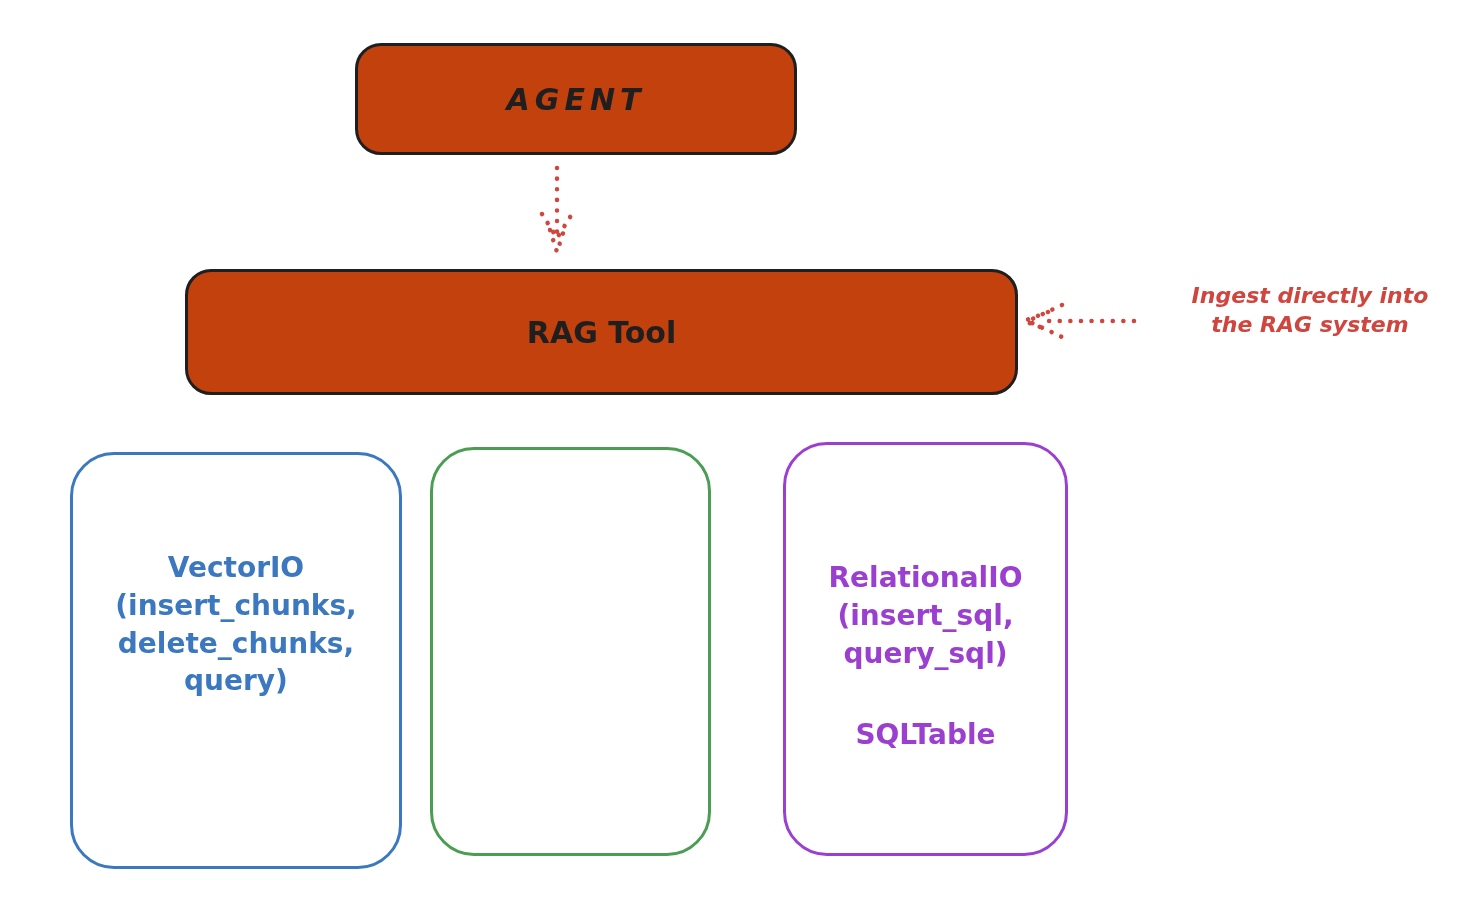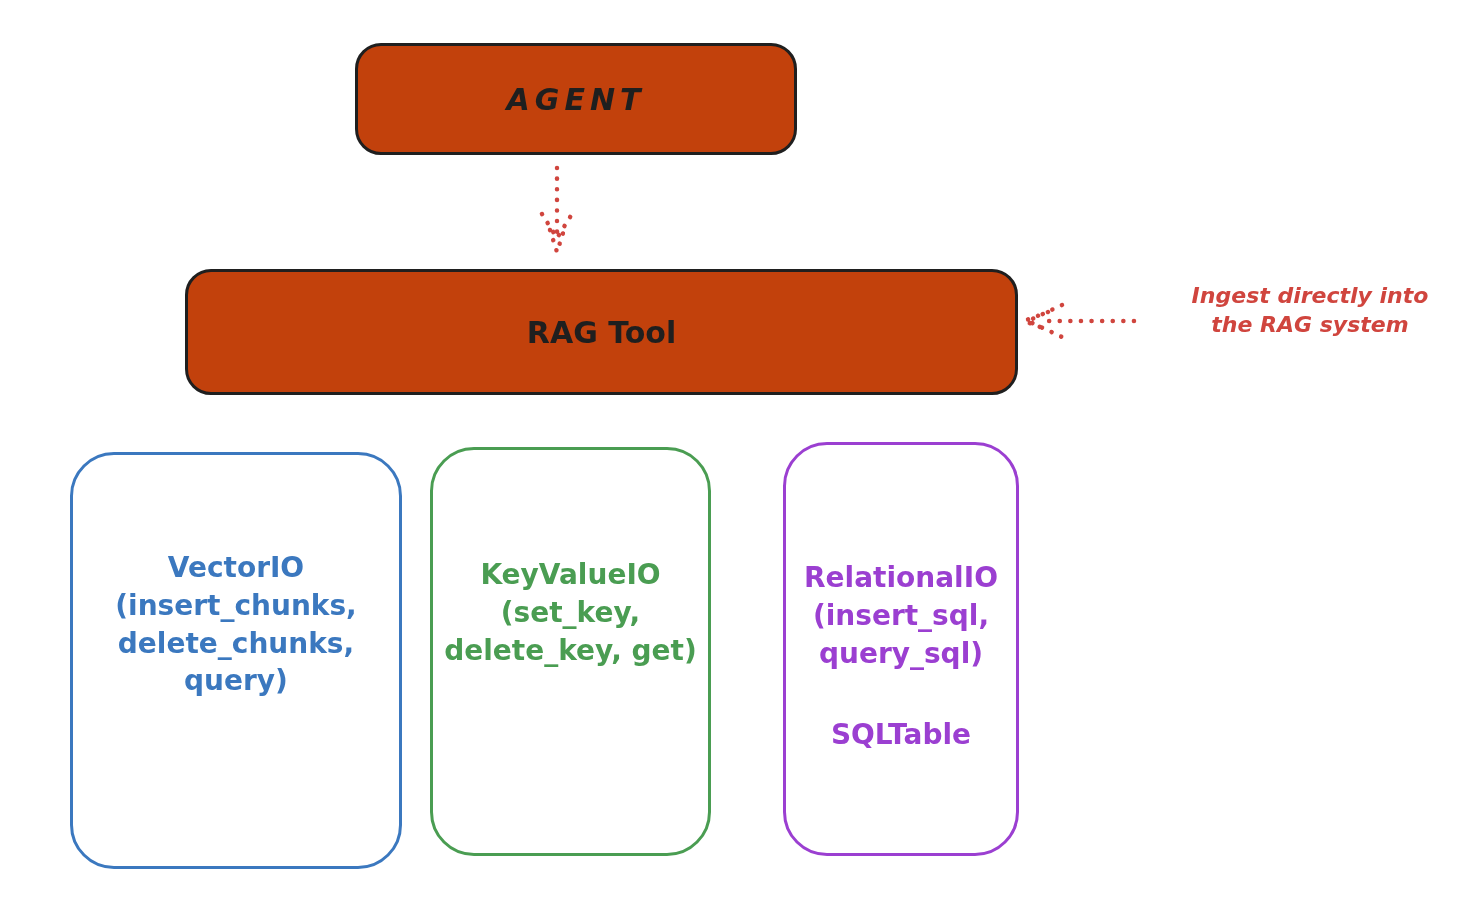--- a/index.html
+++ b/index.html
@@ -93,21 +93,21 @@
     line-height: 1.35;
   }
   .storage-box .methods {
     white-space: pre-line;
   }
   .storage-box .index-label {
     margin-top: 44px;
   }
   .box-vector     { left: 70px;  top: 452px; width: 332px; height: 417px; padding-top: 94px;  }
   .box-keyvalue   { left: 430px; top: 447px; width: 281px; height: 409px; padding-top: 106px; }
-  .box-relational { left: 783px; top: 442px; width: 236px; height: 414px; padding-top: 114px; }
+  .box-relational { left: 783px; top: 442px; width: 285px; height: 414px; padding-top: 114px; }
 </style>
 </head>
 <body>
 
 <div class="canvas">
 
   <div class="node-box agent-box">
     <span class="label">AGENT</span>
   </div>
 
@@ -131,23 +131,20 @@
 the RAG system</div>
 
   <div class="storage-box box-vector" style="color: rgb(59, 120, 191);">
     <div class="methods">VectorIO
 (insert_chunks,
 delete_chunks,
 query)</div>
   </div>
 
   <div class="storage-box box-keyvalue" style="color: rgb(74, 157, 82);">
-    <div class="methods">KeyValueIO
-(set_key,
-delete_key, get)</div>
   </div>
 
   <div class="storage-box box-relational" style="color: rgb(155, 63, 209);">
     <div class="methods">RelationalIO
 (insert_sql,
 query_sql)</div>
     <div class="index-label">SQLTable</div>
   </div>
 
 </div>

